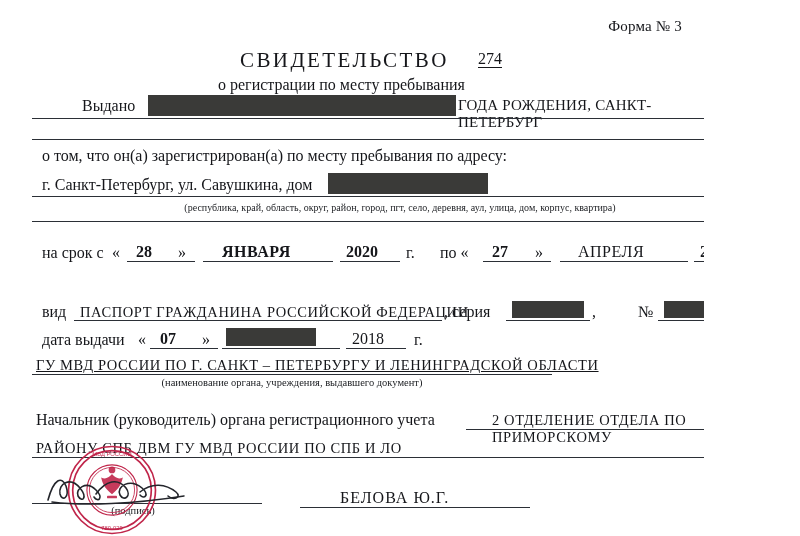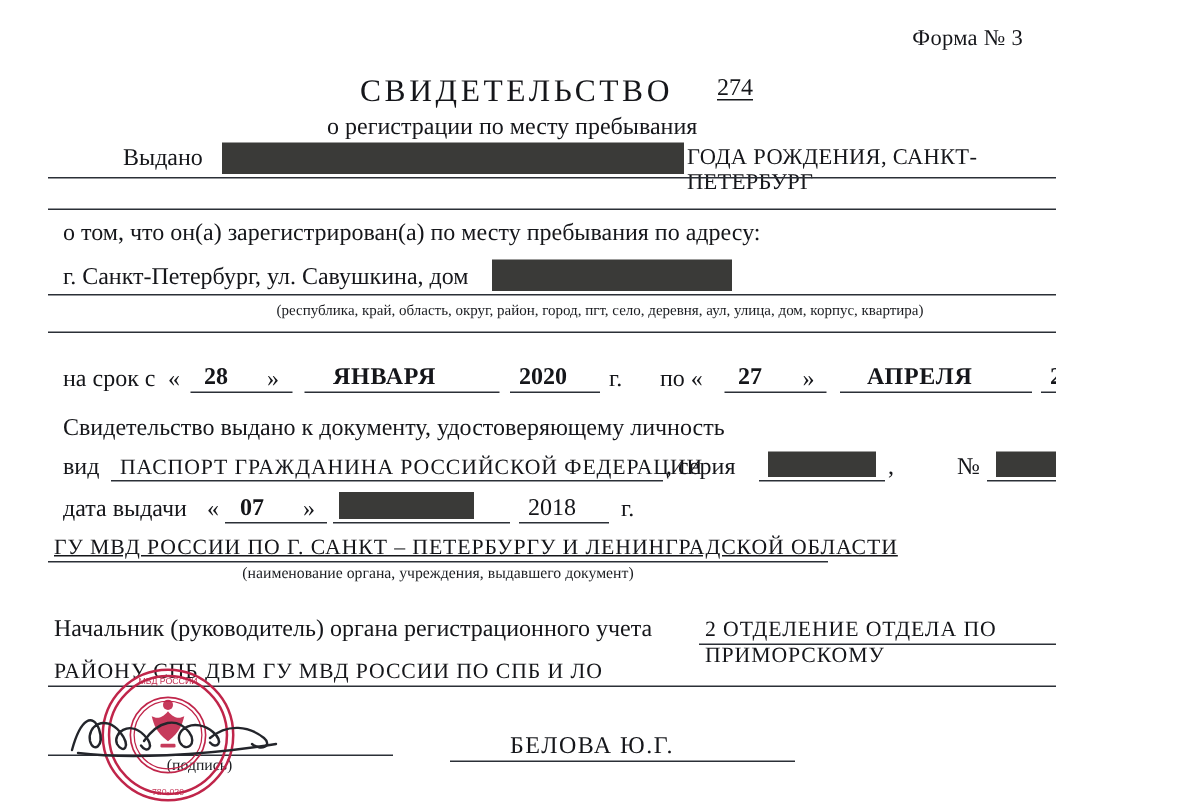--- a/index.html
+++ b/index.html
@@ -127,28 +127,27 @@
 
   <div class="abs row" style="top:243px; left:346px; font-weight:bold;">2020</div>
   <div class="rule" style="left:340px; top:261px; width:60px;"></div>
   <div class="abs row" style="top:244px; left:406px;">г.</div>
 
   <div class="abs row" style="top:244px; left:440px;">по «</div>
   <div class="abs row handwrit" style="top:243px; left:492px;">27</div>
   <div class="abs row" style="top:244px; left:535px;">»</div>
   <div class="rule" style="left:483px; top:261px; width:68px;"></div>
 
-  <div class="abs row" style="top:243px; left:578px; font-weight:bold; letter-spacing:.5px;">АПРЕЛЯ</div>
+  <div class="abs row" style="top:243px; left:578px; font-weight:normal; letter-spacing:.5px;">АПРЕЛЯ</div>
   <div class="rule" style="left:560px; top:261px; width:128px;"></div>
 
   <div class="abs row" style="top:243px; left:700px; font-weight:bold;">2020</div>
   <div class="rule" style="left:694px; top:261px; width:58px;"></div>
   <div class="abs row" style="top:244px; left:757px;">г.</div>
 
-  <div class="abs row" style="top:277px; left:42px;">Свидетельство выдано к документу, удостоверяющему личность</div>
 
   <div class="abs row" style="top:303px; left:42px;">вид</div>
   <div class="abs small-caps-line" style="top:304px; left:80px;">ПАСПОРТ ГРАЖДАНИНА РОССИЙСКОЙ ФЕДЕРАЦИИ</div>
   <div class="rule" style="left:74px; top:320px; width:368px;"></div>
   <div class="abs row" style="top:303px; left:444px;">, серия</div>
   <div class="redact" style="left:512px; top:301px; width:72px; height:17px;"></div>
   <div class="rule" style="left:506px; top:320px; width:84px;"></div>
   <div class="abs row" style="top:303px; left:592px;">,</div>
   <div class="abs row" style="top:303px; left:638px;">№</div>
   <div class="redact" style="left:664px; top:301px; width:82px; height:17px;"></div>
@@ -163,21 +162,21 @@
   <div class="rule" style="left:222px; top:348px; width:118px;"></div>
   <div class="abs row" style="top:330px; left:352px;">2018</div>
   <div class="rule" style="left:346px; top:348px; width:60px;"></div>
   <div class="abs row" style="top:331px; left:414px;">г.</div>
 
   <div class="abs small-caps-line" style="top:357px; left:36px;text-decoration:underline;">ГУ  МВД  РОССИИ  ПО  Г. САНКТ – ПЕТЕРБУРГУ  И  ЛЕНИНГРАДСКОЙ ОБЛАСТИ</div>
   <div class="rule" style="left:32px; top:374px; width:520px;"></div>
   <div class="caption" style="left:32px; top:377px; width:520px;">(наименование органа, учреждения, выдавшего документ)</div>
 
   <div class="abs row" style="top:411px; left:36px;">Начальник (руководитель) органа регистрационного учета</div>
-  <div class="abs small-caps-line" style="top:412px; left:470px;">2 ОТДЕЛЕНИЕ ОТДЕЛА  ПО ПРИМОРСКОМУ</div>
+  <div class="abs small-caps-line" style="top:412px; left:492px;">2 ОТДЕЛЕНИЕ ОТДЕЛА  ПО ПРИМОРСКОМУ</div>
   <div class="rule" style="left:466px; top:429px; width:302px;"></div>
 
   <div class="abs small-caps-line" style="top:440px; left:36px;">РАЙОНУ СПБ ДВМ  ГУ  МВД РОССИИ  ПО СПБ  И  ЛО</div>
   <div class="rule" style="left:32px; top:457px; width:736px;"></div>
 
   <div class="rule" style="left:32px; top:503px; width:230px;"></div>
   <div class="caption" style="left:78px; top:505px; width:110px;">(подпись)</div>
 
   <div class="abs row" style="top:489px; left:340px; letter-spacing:1px;">БЕЛОВА Ю.Г.</div>
   <div class="rule" style="left:300px; top:507px; width:230px;"></div>

